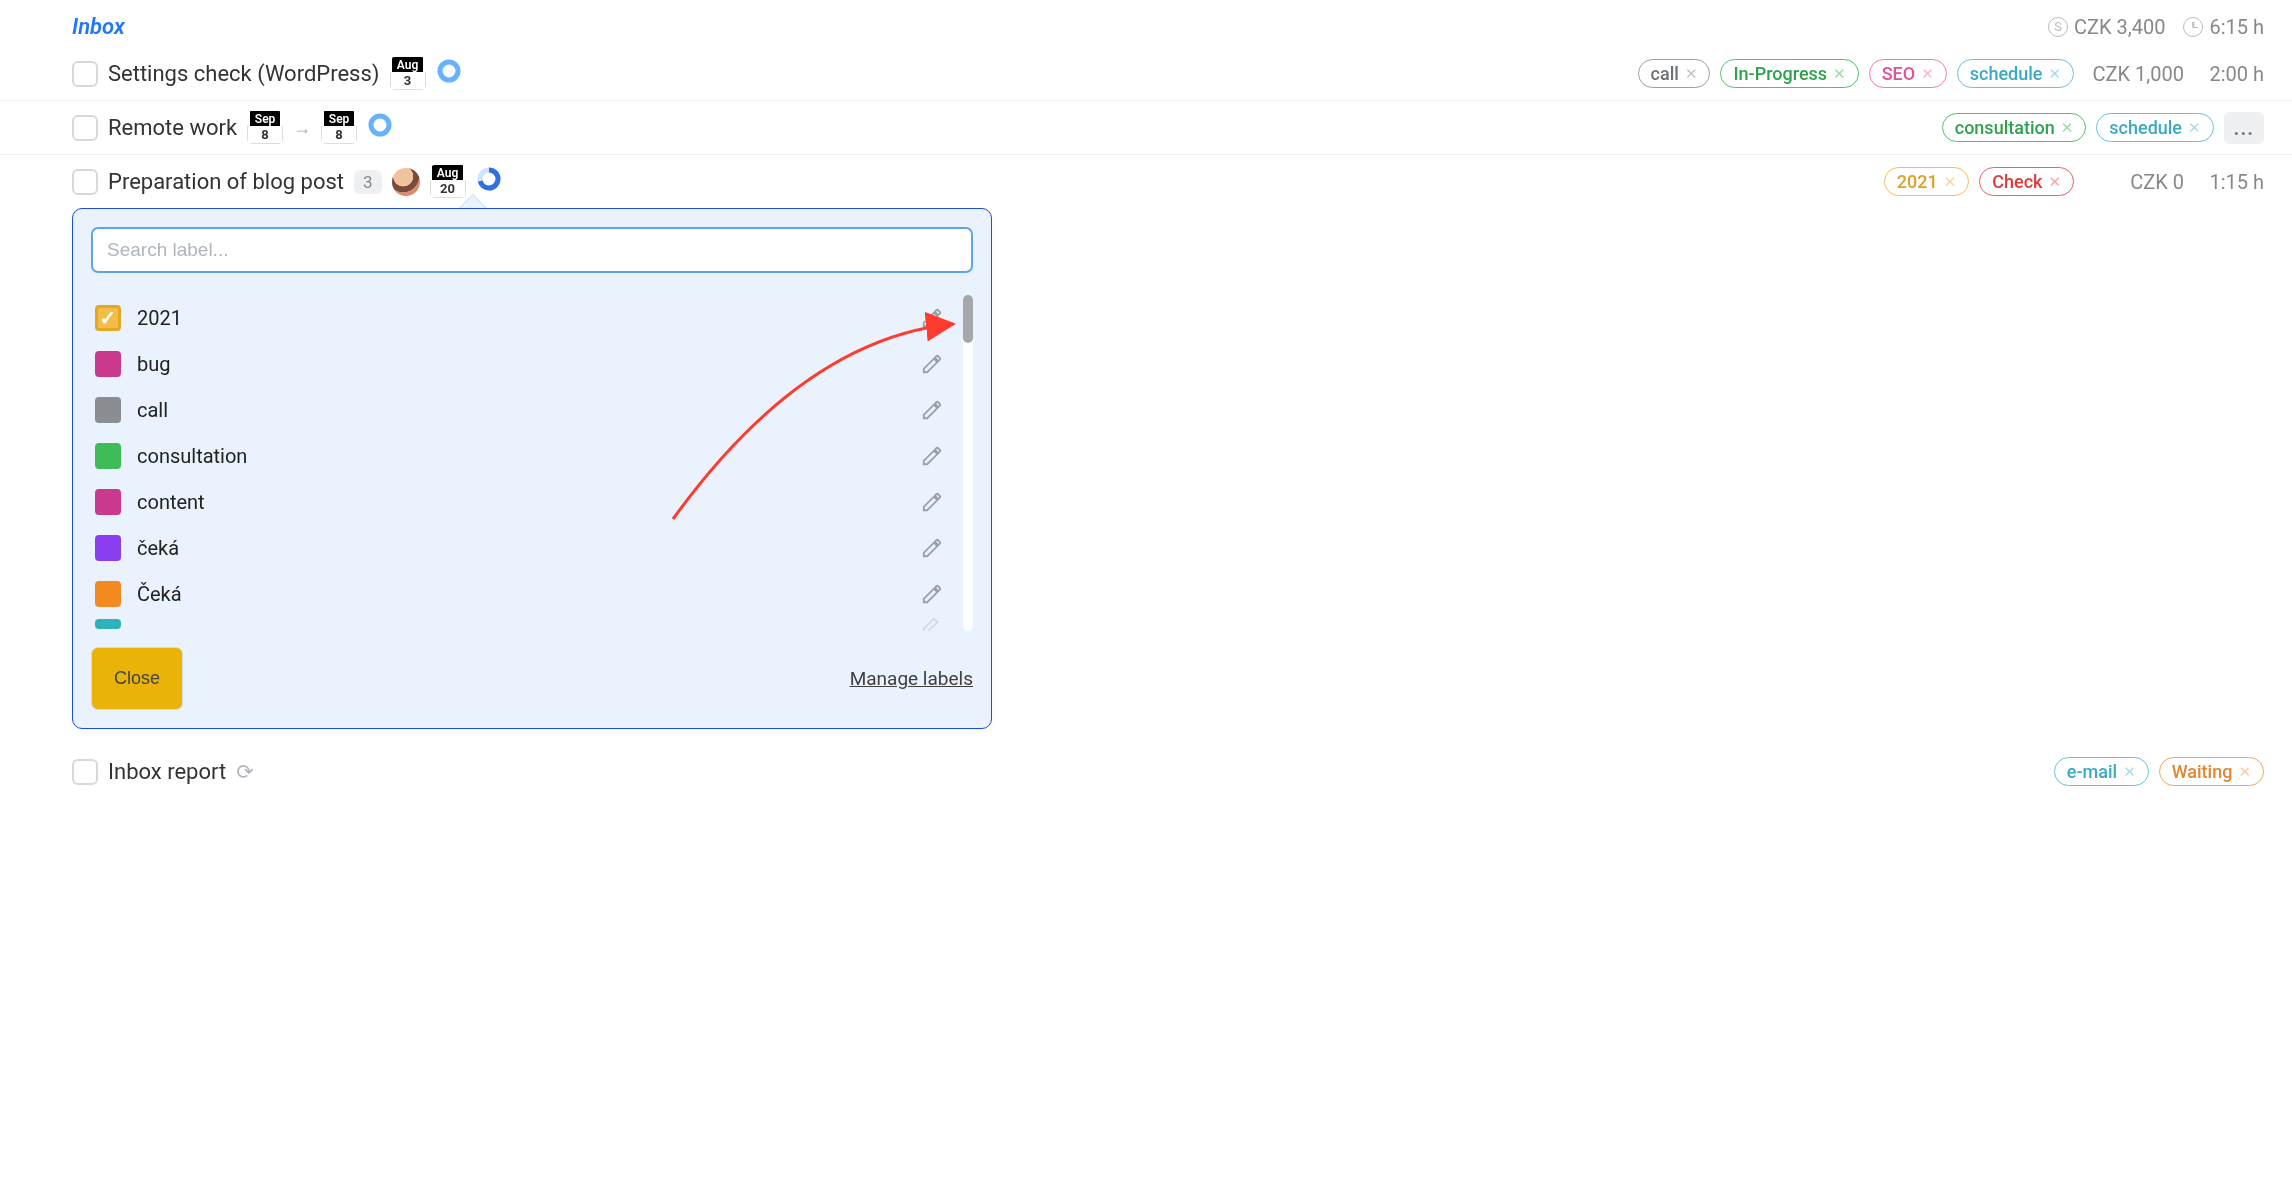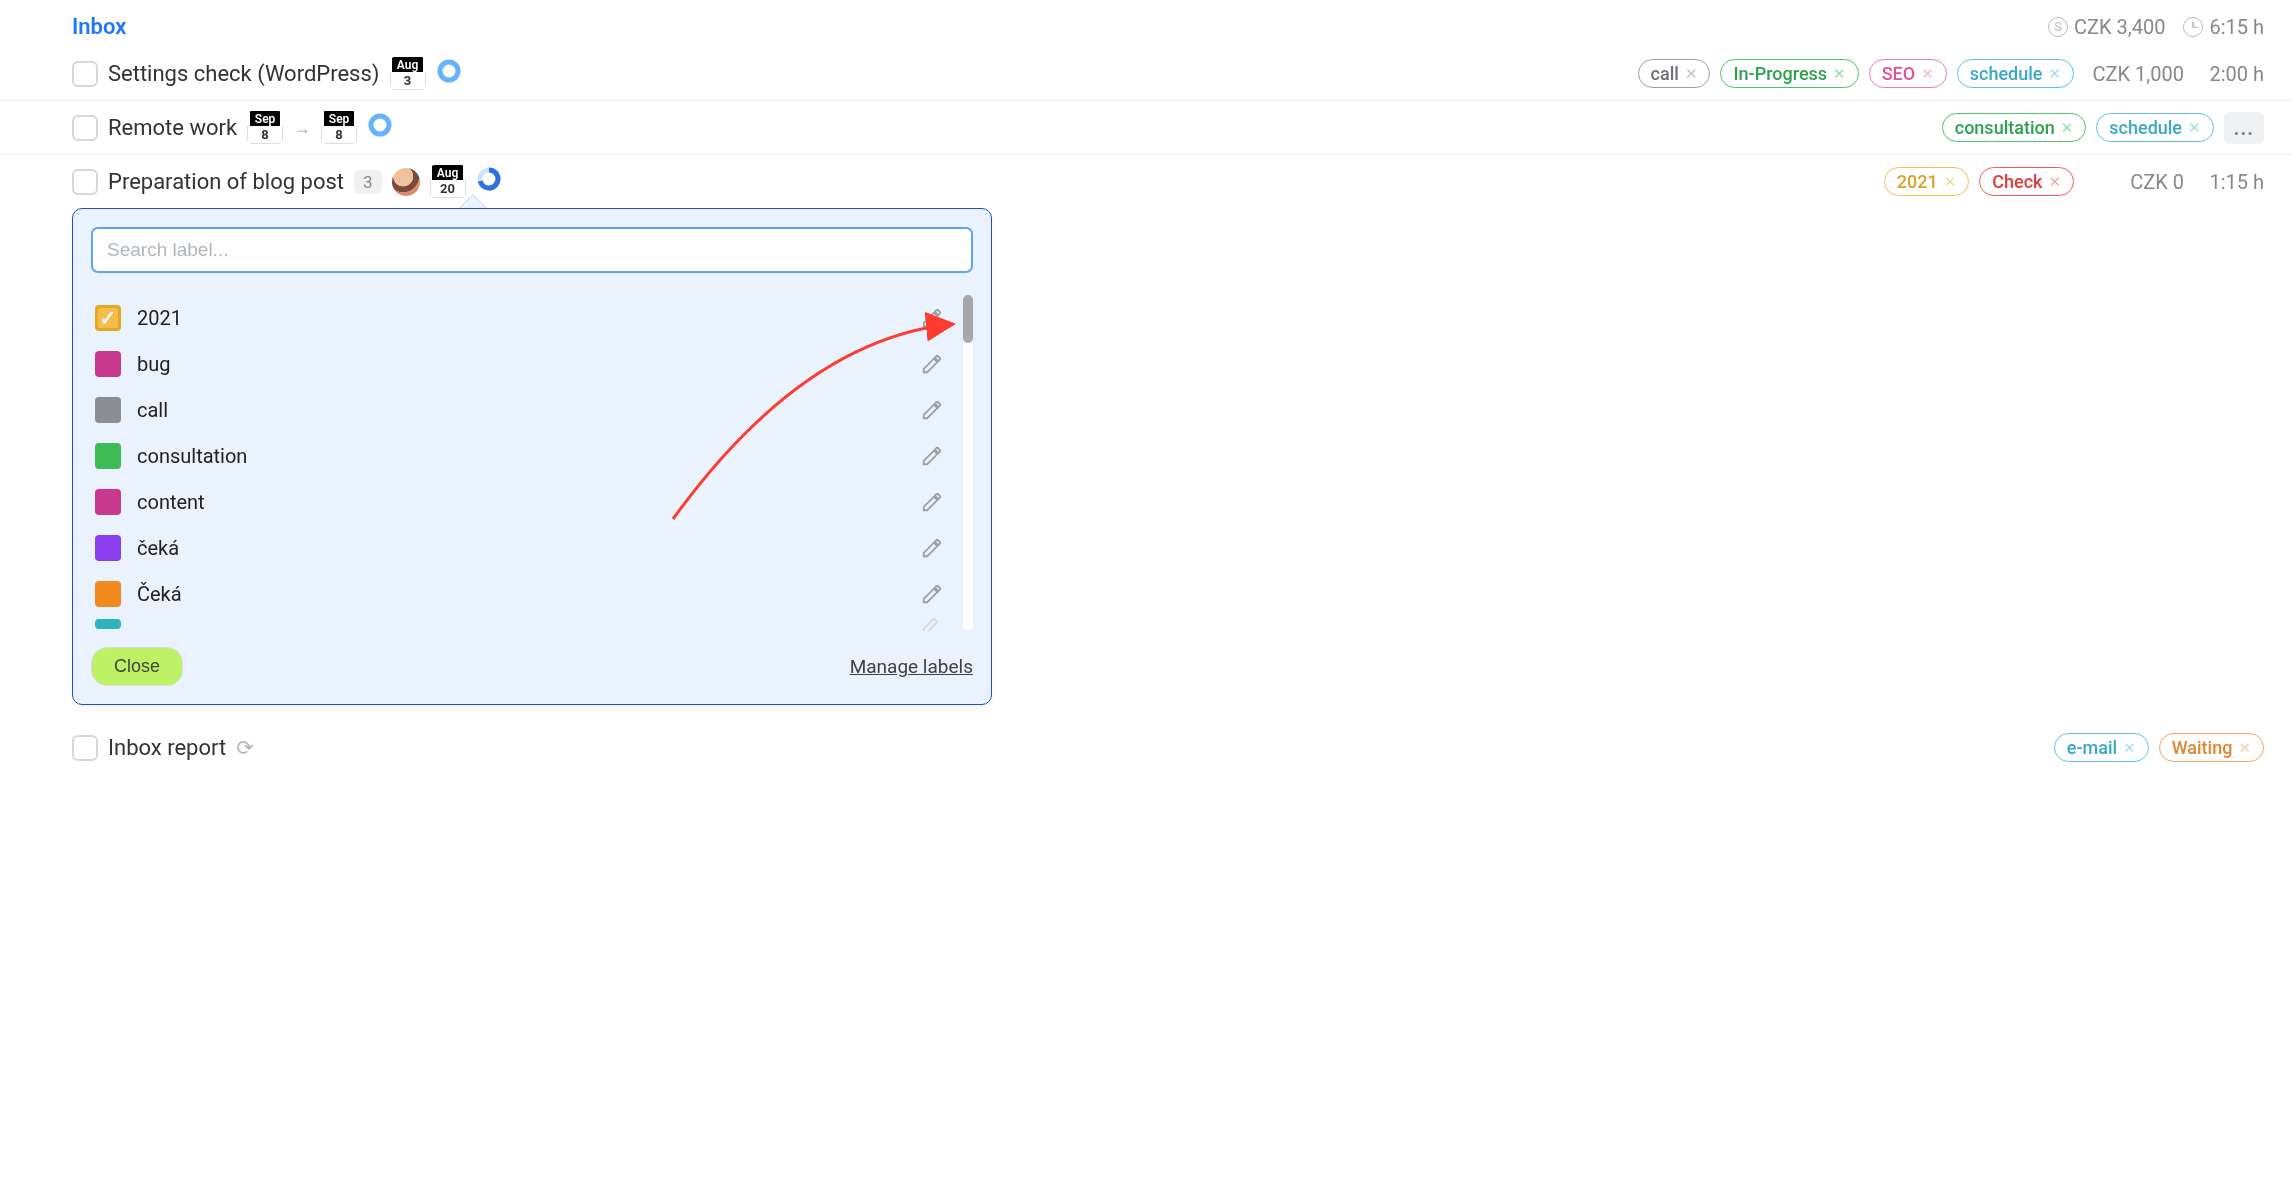--- a/index.html
+++ b/index.html
@@ -8,21 +8,21 @@
     background: #fff;
     color: #333;
     font-size: 20px;
   }
   .container { width: 100%; padding: 10px 0; }
   .header-row {
     display: flex; align-items: center; padding: 4px 28px 8px 72px;
     justify-content: space-between;
   }
   .inbox-title {
-    color: #2176FF; font-weight: 600; font-size: 22px;
+    color: #2176FF; font-weight: 600; font-size: 22px; font-style: italic;
   }
   .header-right { display: flex; align-items: center; gap: 18px; color: #888; font-size: 20px; }
   .meta-icon { width: 20px; height: 20px; display:inline-flex; align-items:center; justify-content:center; border:1.8px solid #bbb; border-radius:50%; font-size:13px; color:#bbb;}
   .clock-icon { position:relative; }
   .clock-icon::before { content:''; position:absolute; width:6px; height:1.6px; background:#bbb; top:9px; left:9px; transform-origin:left; transform:rotate(-90deg);}
   .clock-icon::after { content:''; position:absolute; width:5px; height:1.6px; background:#bbb; top:9px; left:9px; transform-origin:left; transform:rotate(0deg);}
   .task-row {
     display: flex; align-items: center; padding: 10px 28px 10px 72px;
     border-bottom: 1px solid #eef0f2; justify-content: space-between;
     gap: 8px;
@@ -109,22 +109,22 @@
   }
   .label-name { font-size: 20px; color: #222; }
   .pencil-icon {
     width: 22px; height: 22px; color: #9aa0a6;
   }
   .popup-footer {
     display: flex; align-items: center; justify-content: space-between;
     margin-top: 16px;
   }
   .close-btn {
-    background: #bef264; border: 1px solid #d7dbe0; border-radius: 16px;
-    padding: 8px 22px; font-size: 18px; color: #444;
+    background: #eab308; border: 1px solid #d7dbe0; border-radius: 7px;
+    padding: 20px 22px; font-size: 18px; color: #444;
   }
   .manage-link {
     color: #404040; text-decoration: underline; font-size: 19px;
   }
   .refresh-icon { color:#b0b6bd; font-size:21px; }
 
   
   .arrow-overlay {
     position: absolute; pointer-events: none;
     left: 570px; top: 100px; width: 340px; height: 220px;

